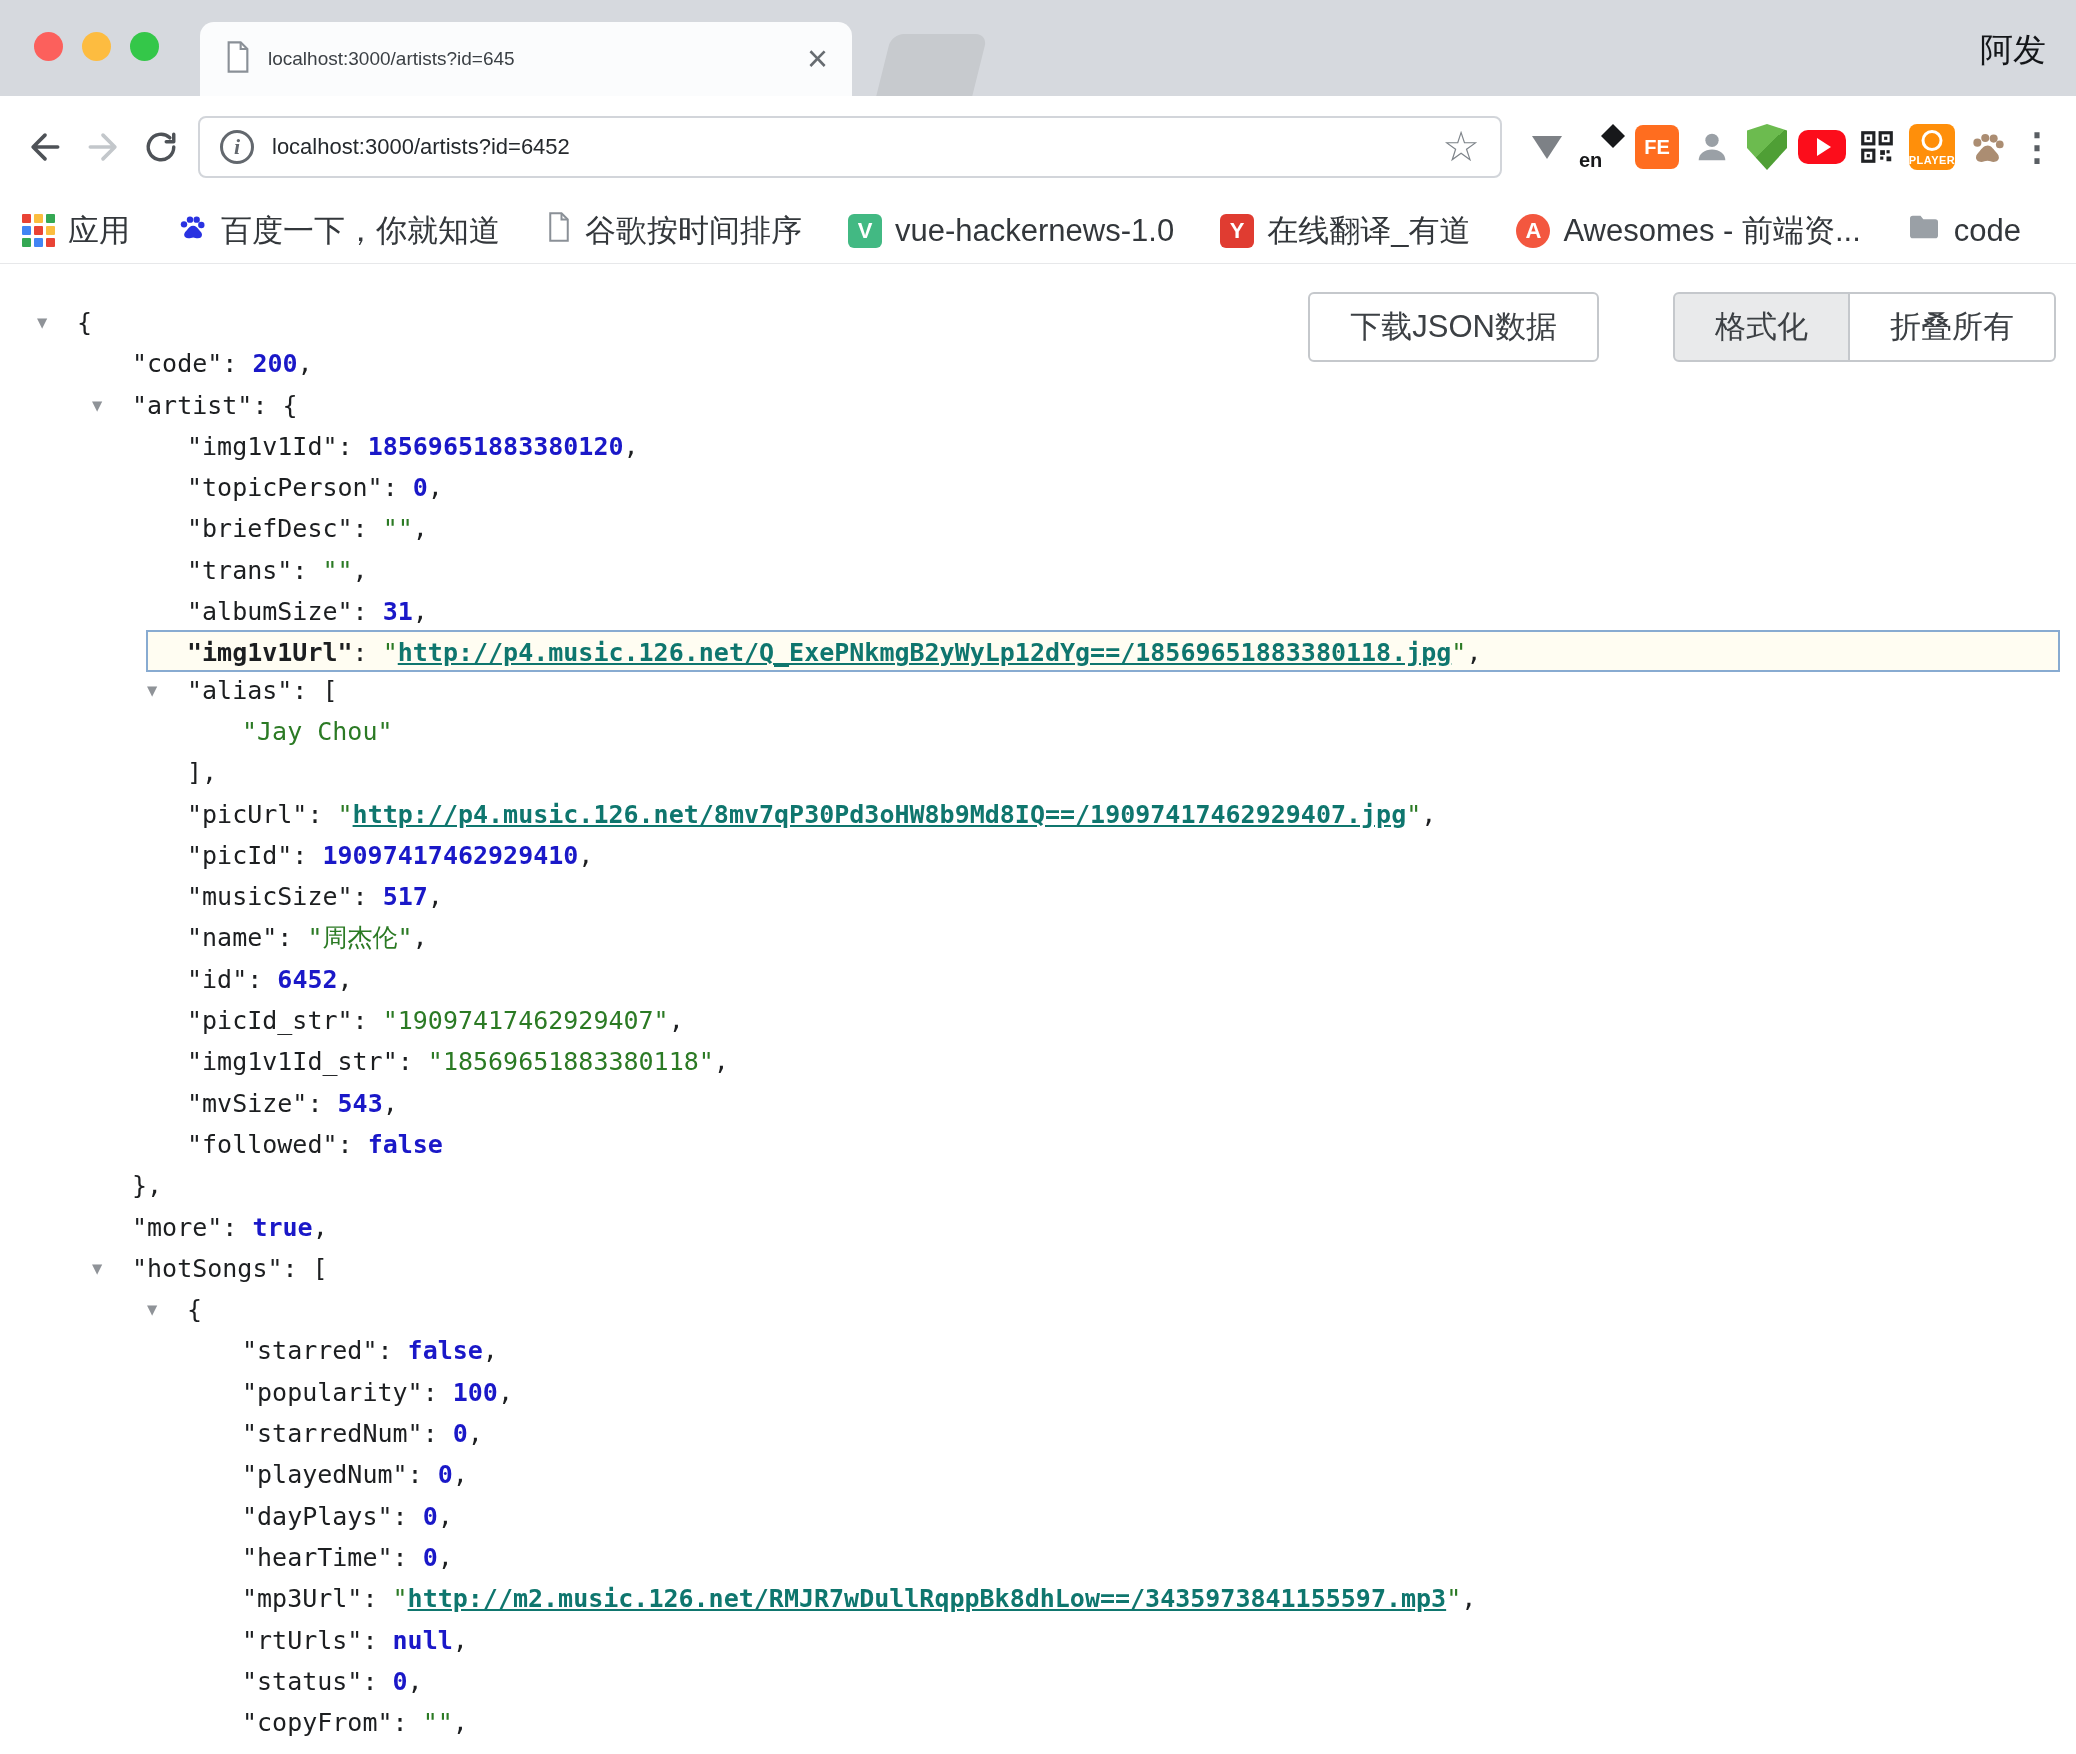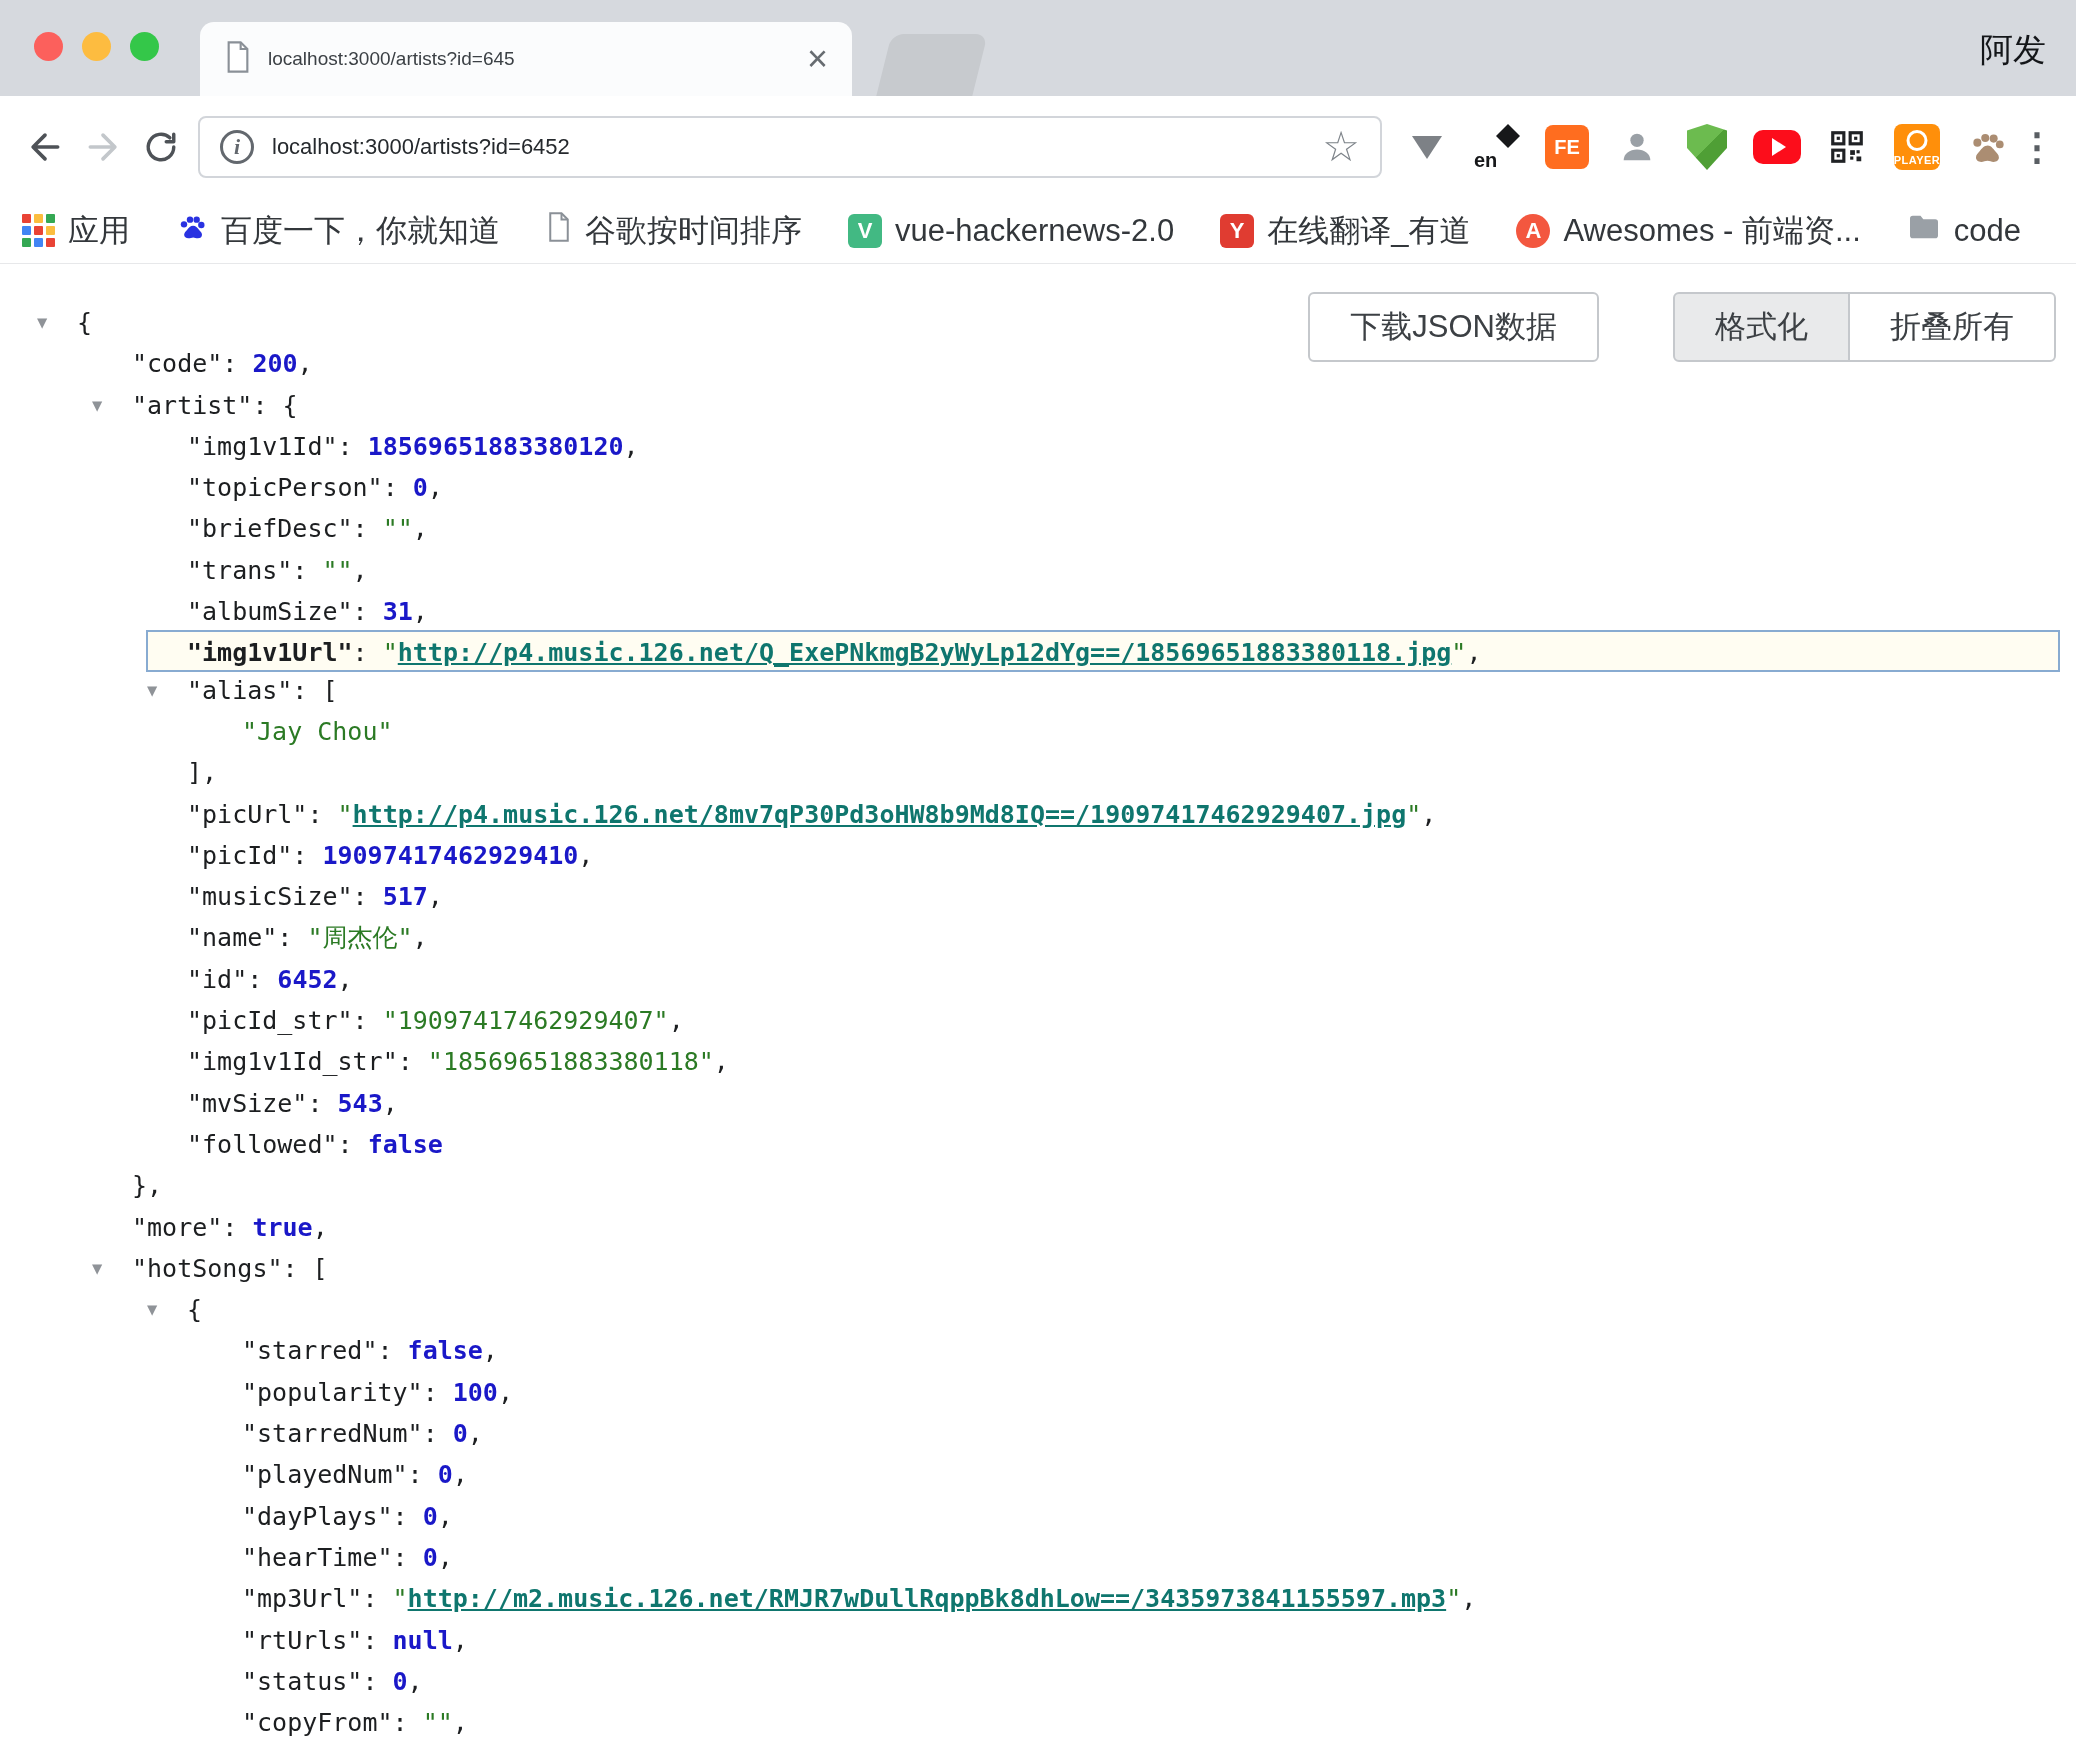--- a/index.html
+++ b/index.html
@@ -36,21 +36,21 @@
     flex:1; min-width:0; height:62px; border:2px solid #d2d5da; border-radius:8px; background:#fff;
     display:flex; align-items:center; padding:0 20px; margin:0 18px 0 8px;
   }
   .info-icon {
     width:34px; height:34px; border:3px solid #63686e; border-radius:50%;
     display:flex; align-items:center; justify-content:center; margin-right:18px; flex:0 0 auto;
     font-family:"Liberation Serif", serif; font-style:italic; font-size:22px; color:#63686e; font-weight:bold;
   }
   .url-text { font-size:22px; color:#25292d; white-space:nowrap; overflow:hidden; flex:1; }
   .star { font-size:42px; color:#7e848a; margin-left:14px; line-height:1; }
-  .extensions { display:flex; align-items:flex-end; gap:16px; flex:0 0 auto; }
+  .extensions { display:flex; align-items:flex-end; gap:1px; flex:0 0 auto; }
   .ext { width:54px; height:54px; display:flex; align-items:center; justify-content:center; position:relative; }
   .menu-dots { width:46px; text-align:center; font-size:38px; color:#595e63; font-weight:bold; flex:0 0 auto; }
 
   .tri-down { width:0; height:0; border-left:15px solid transparent; border-right:15px solid transparent; border-top:23px solid #7d8186; }
   .nib { width:24px; height:24px; background:#17181a; clip-path:polygon(50% 0,100% 50%,50% 100%,0 50%); position:absolute; top:4px; right:4px; }
   .en-label { position:absolute; bottom:2px; left:4px; font-size:20px; font-weight:bold; color:#17181a; }
   .fe-badge { width:44px; height:44px; background:#ff6d1f; border-radius:8px; color:#fff; font-weight:bold; font-size:20px; display:flex; align-items:center; justify-content:center; }
   .shield { width:40px; height:46px; background:linear-gradient(135deg,#6cbb4f 50%,#4f9f35 50%); clip-path:polygon(50% 0,100% 14%,100% 52%,50% 100%,0 52%,0 14%); }
   .yt { width:48px; height:34px; background:#fc0d1b; border-radius:10px; display:flex; align-items:center; justify-content:center; }
   .yt::after { content:""; width:0; height:0; border-left:14px solid #fff; border-top:9px solid transparent; border-bottom:9px solid transparent; margin-left:3px; }
@@ -227,21 +227,21 @@
     <span>
       <svg width="26" height="30" viewBox="0 0 20 24">
           <path d="M3 1h9l5 5v17H3z" fill="#fff" stroke="#8a9097" stroke-width="1.6"></path>
           <path d="M12 1v5h5" fill="none" stroke="#8a9097" stroke-width="1.6"></path>
         </svg>
     </span>
     <span>谷歌按时间排序</span>
   </span>
   <span class="bk">
     <span class="fav-sq fav-vue">V</span>
-    <span>vue-hackernews-2.0</span>
+    <span>vue-hackernews-1.0</span>
   </span>
   <span class="bk">
     <span class="fav-sq fav-yd">Y</span>
     <span>在线翻译_有道</span>
   </span>
   <span class="bk">
     <span class="fav-sq fav-aw">A</span>
     <span>Awesomes - 前端资...</span>
   </span>
   <span class="bk">

